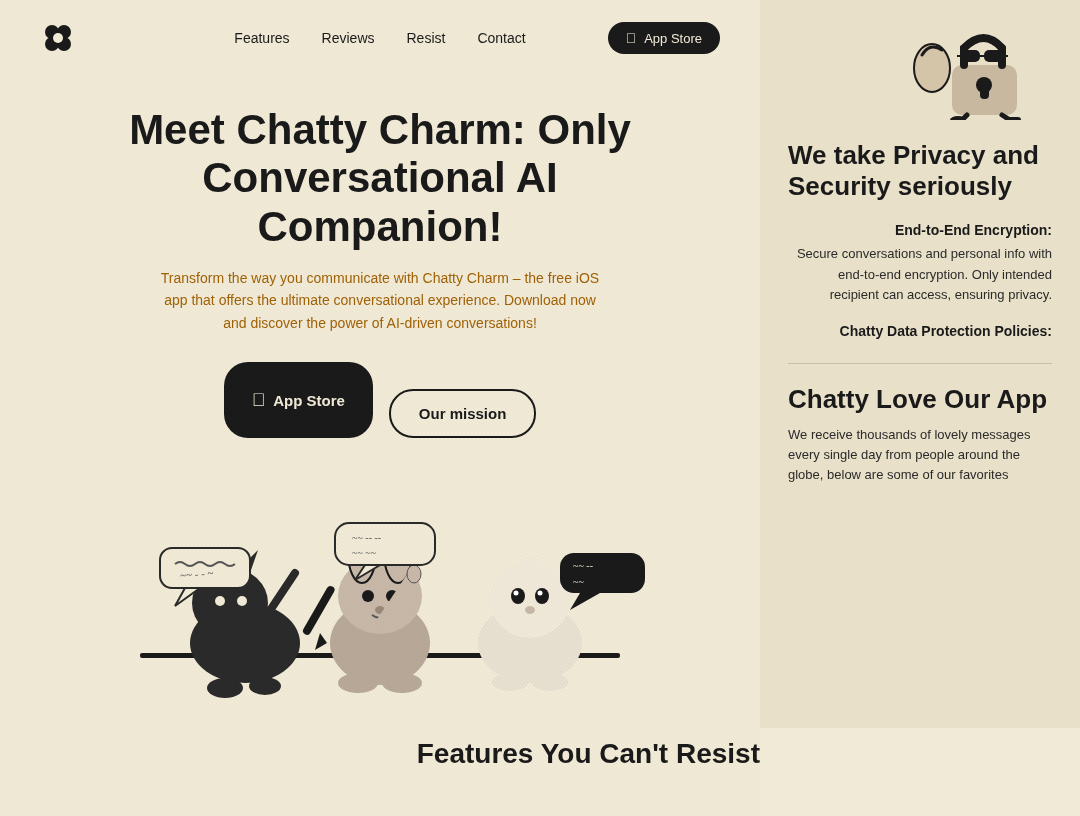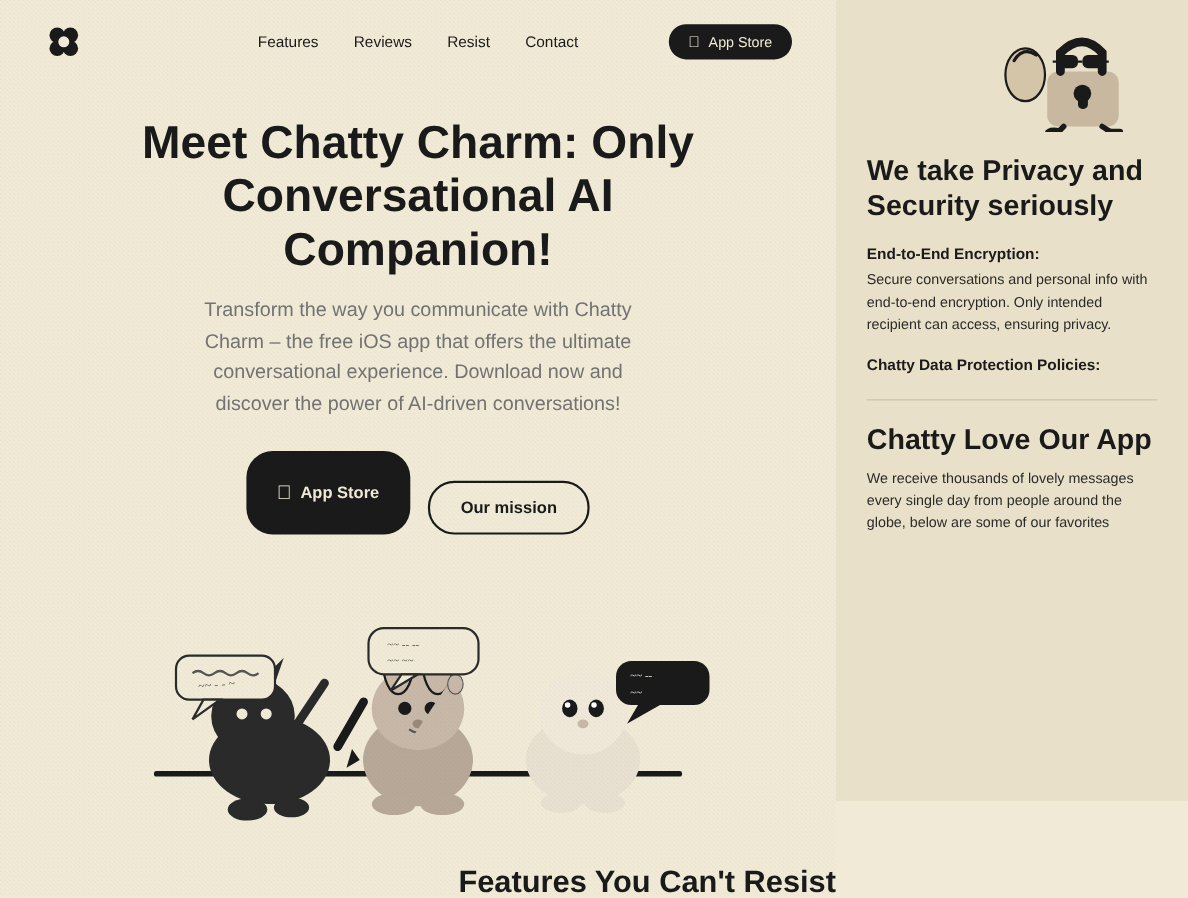--- a/index.html
+++ b/index.html
@@ -96,22 +96,22 @@
 
     .hero-title {
       font-size: 42px;
       font-weight: 800;
       color: #1a1a1a;
       line-height: 1.15;
       margin-bottom: 16px;
     }
 
     .hero-subtitle {
-      font-size: 18px;
-      color: #737373;
+      font-size: 14px;
+      color: #a16207;
       line-height: 1.6;
       max-width: 440px;
       margin: 0 auto 28px;
     }
 
     .hero-buttons {
       display: flex;
       gap: 16px;
       justify-content: center;
       margin-bottom: 30px;
@@ -176,20 +176,21 @@
     .privacy-title {
       font-size: 26px;
       font-weight: 800;
       color: #1a1a1a;
       line-height: 1.2;
       margin-bottom: 20px;
     }
 
     .privacy-item {
       margin-bottom: 18px;
+      text-align: right;
     }
 
     .privacy-item-title {
       font-size: 14px;
       font-weight: 700;
       color: #1a1a1a;
       margin-bottom: 6px;
     }
 
     .privacy-item-text {

